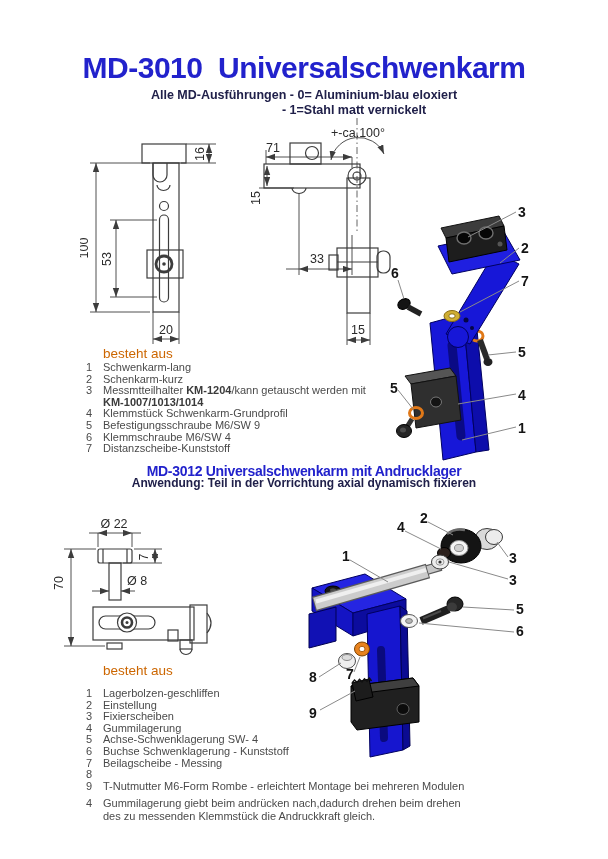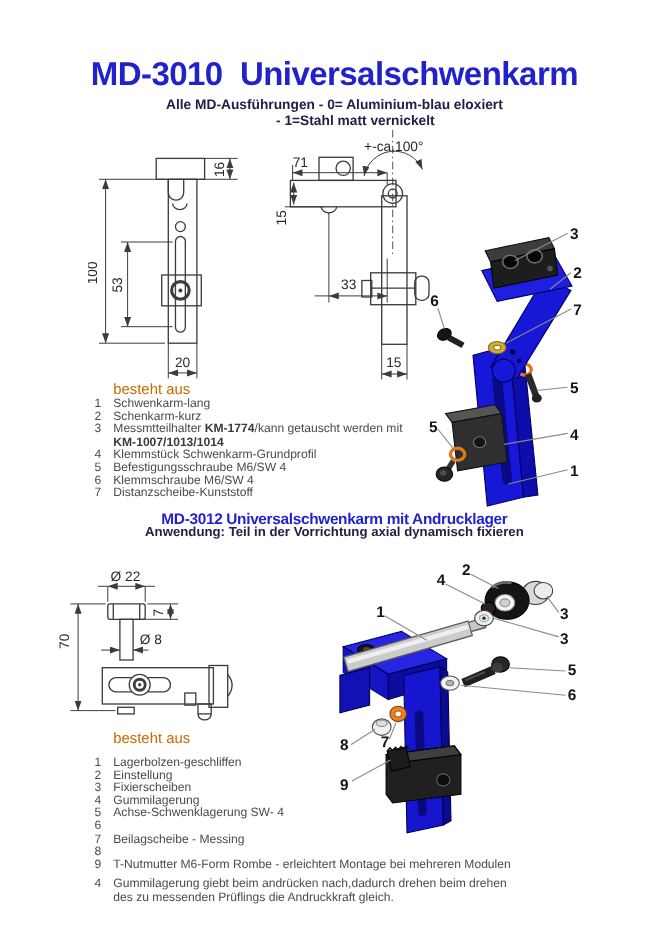--- a/index.html
+++ b/index.html
@@ -7,21 +7,21 @@
   .page {
     position:relative; width:608px; height:859px; background:#fff;
     font-family:"Liberation Sans", sans-serif; overflow:hidden; margin:0 auto;
   }
   .title1 {
     position:absolute; top:40px; left:0; width:100%; text-align:center;
     font-size:30px; font-weight:bold; color:#2222cc; letter-spacing:-0.5px; white-space:pre;margin-top:11px;
   }
   .subwrap {
     position:absolute; top:88px; left:50%; transform:translateX(-50%);
-    font-size:12.5px; font-weight:bold; color:#20204a; line-height:15px; text-align:left; white-space:nowrap;
+    font-size:12.5px; font-weight:bold; color:#20204a; line-height:15px; text-align:center; white-space:nowrap;
   }
   .subwrap .l2 { padding-left:100px; }
   .title2 {
     position:absolute; top:463px; left:0; width:100%; text-align:center;
     font-size:14px; font-weight:bold; color:#2222cc; letter-spacing:-0.3px; white-space:pre;
   }
   .subtitle2 {
     position:absolute; top:476px; left:0; width:100%; text-align:center;
     font-size:12px; font-weight:bold; color:#20204a;
   }
@@ -200,29 +200,29 @@
       <div class="part-row">
         <span class="pno">1</span>
         <span class="ptx"><span>Schwenkarm-lang</span></span>
       </div>
       <div class="part-row">
         <span class="pno">2</span>
         <span class="ptx"><span>Schenkarm-kurz</span></span>
       </div>
       <div class="part-row">
         <span class="pno">3</span>
-        <span class="ptx"><span>Messmtteilhalter </span><b>KM-1774</b><span>/kann getauscht werden mit</span><div class="pline2"><b>KM-1007/1013/1014</b></div></span>
+        <span class="ptx"><span>Messmtteilhalter </span><b>KM-1204</b><span>/kann getauscht werden mit</span><div class="pline2"><b>KM-1007/1013/1014</b></div></span>
       </div>
       <div class="part-row">
         <span class="pno">4</span>
         <span class="ptx"><span>Klemmstück  Schwenkarm-Grundprofil</span></span>
       </div>
       <div class="part-row">
         <span class="pno">5</span>
-        <span class="ptx"><span>Befestigungsschraube M6/SW 4</span></span>
+        <span class="ptx"><span>Befestigungsschraube M6/SW 9</span></span>
       </div>
       <div class="part-row">
         <span class="pno">6</span>
         <span class="ptx"><span>Klemmschraube M6/SW 4</span></span>
       </div>
       <div class="part-row">
         <span class="pno">7</span>
         <span class="ptx"><span>Distanzscheibe-Kunststoff</span></span>
       </div>
     </div>
@@ -360,35 +360,36 @@
       <div class="part-row">
         <span class="pno">4</span>
         <span class="ptx"><span>Gummilagerung</span></span>
       </div>
       <div class="part-row">
         <span class="pno">5</span>
         <span class="ptx"><span>Achse-Schwenklagerung SW- 4</span></span>
       </div>
       <div class="part-row">
         <span class="pno">6</span>
+        <span class="ptx"><span>Buchse Schwenklagerung - Kunststoff</span></span>
       </div>
       <div class="part-row">
         <span class="pno">7</span>
         <span class="ptx"><span>Beilagscheibe - Messing</span></span>
       </div>
       <div class="part-row">
         <span class="pno">8</span>
       </div>
       <div class="part-row">
         <span class="pno">9</span>
         <span class="ptx"><span>T-Nutmutter M6-Form Rombe - erleichtert Montage bei mehreren Modulen</span></span>
       </div>
     </div>
 
   <div class="footnote">
     <span class="pno">4</span>
     <span>
       <div>Gummilagerung giebt beim andrücken nach,dadurch drehen beim drehen</div>
-      <div>des zu messenden Prüflings die Andruckkraft gleich.</div>
+      <div>des zu messenden Klemmstück die Andruckkraft gleich.</div>
     </span>
   </div>
 
 </div>
 
 </body></html>

